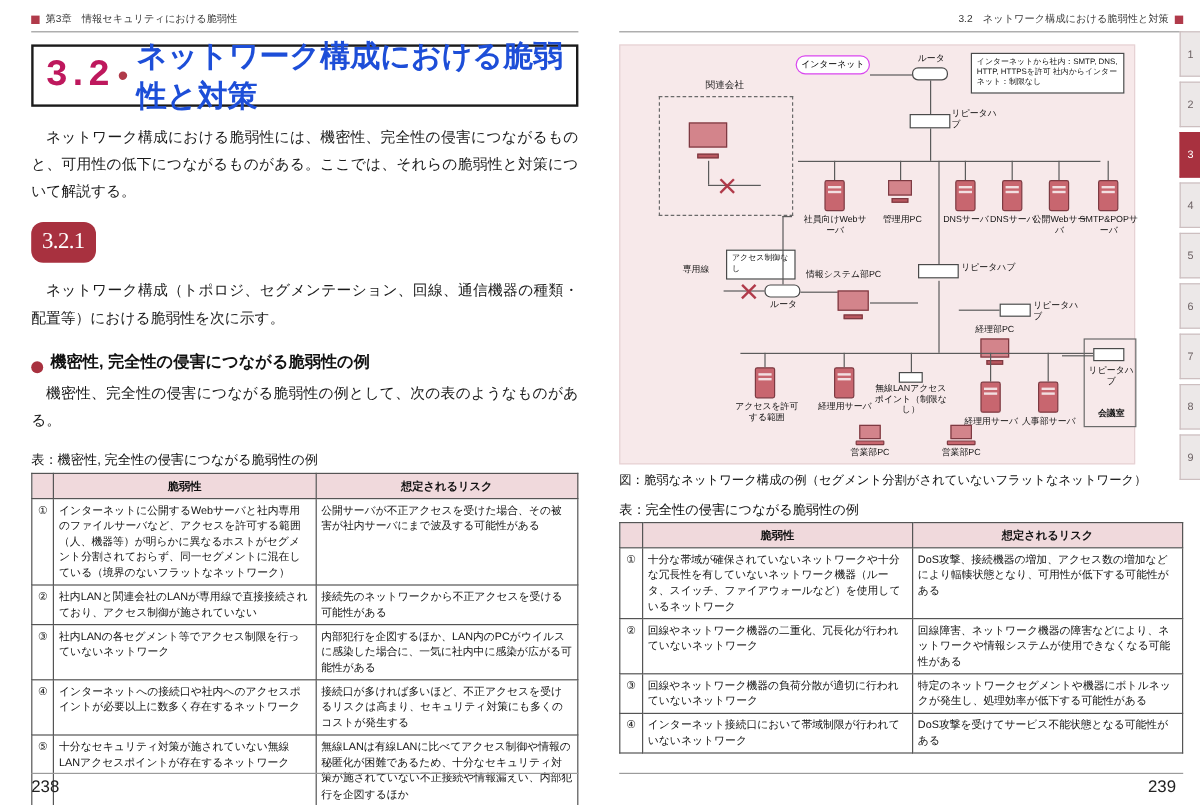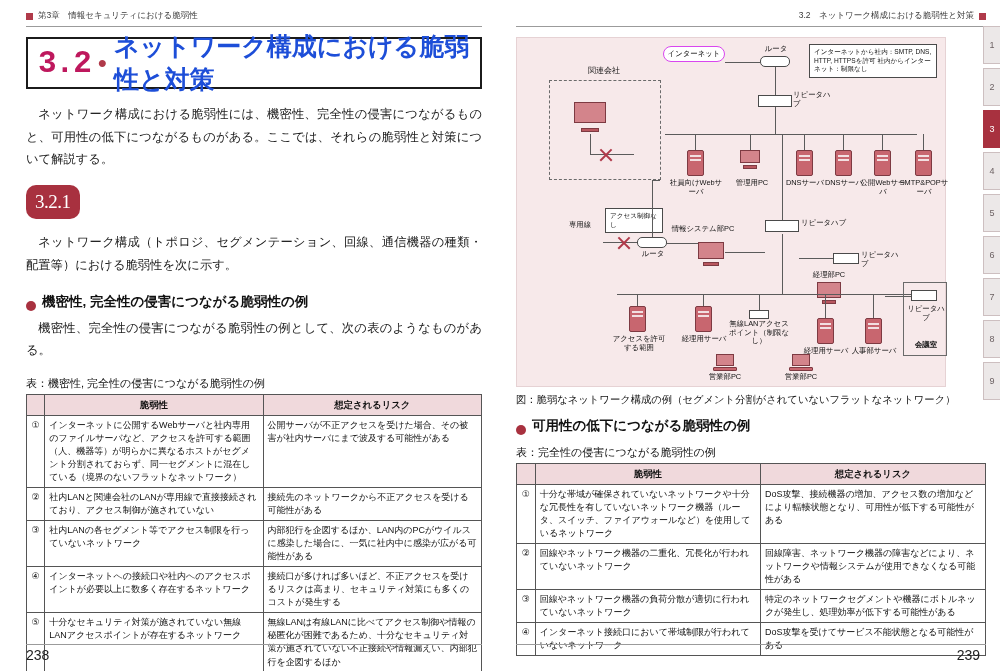--- a/index.html
+++ b/index.html
@@ -393,24 +393,20 @@
 
       <div class="laptop" style="left:272px; top:316px;">
         <div class="scr"></div>
           <div class="kb"></div>
       </div>
       <div class="lbl" style="left:258px; top:334px; width:52px;">営業部PC</div>
     </div>
 
     <div class="fig-caption">図：脆弱なネットワーク構成の例（セグメント分割がされていないフラットなネットワーク）</div>
 
-    <div class="dot-head" style="margin-top:8px;">
-      <span class="dot"></span>
-      <span class="txt">可用性の低下につながる脆弱性の例</span>
-    </div>
 
 
     <div class="table-caption">表：完全性の侵害につながる脆弱性の例</div>
 
     <table class="vt">
       <thead>
         <tr>
           <th class="idx" style="width:18px"></th>
           <th class="col-a">脆弱性</th>
           <th class="col-b">想定されるリスク</th>

